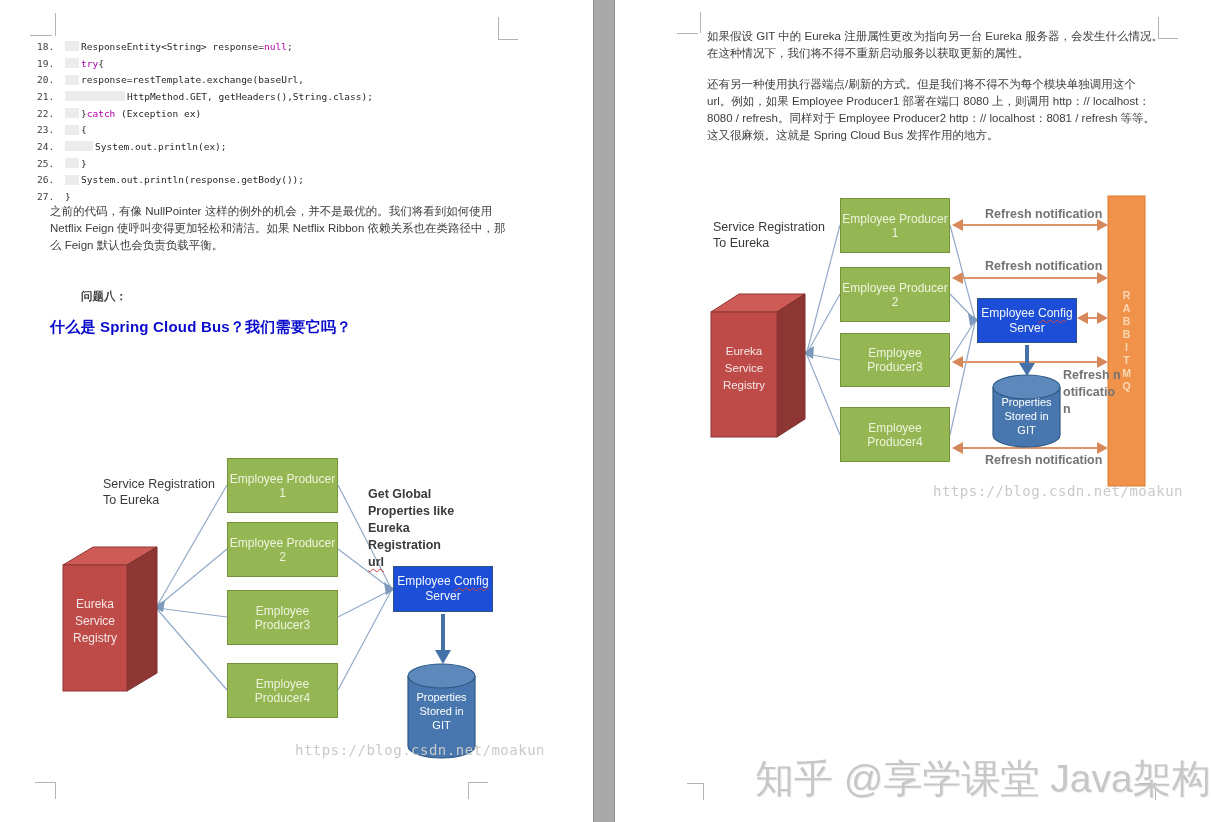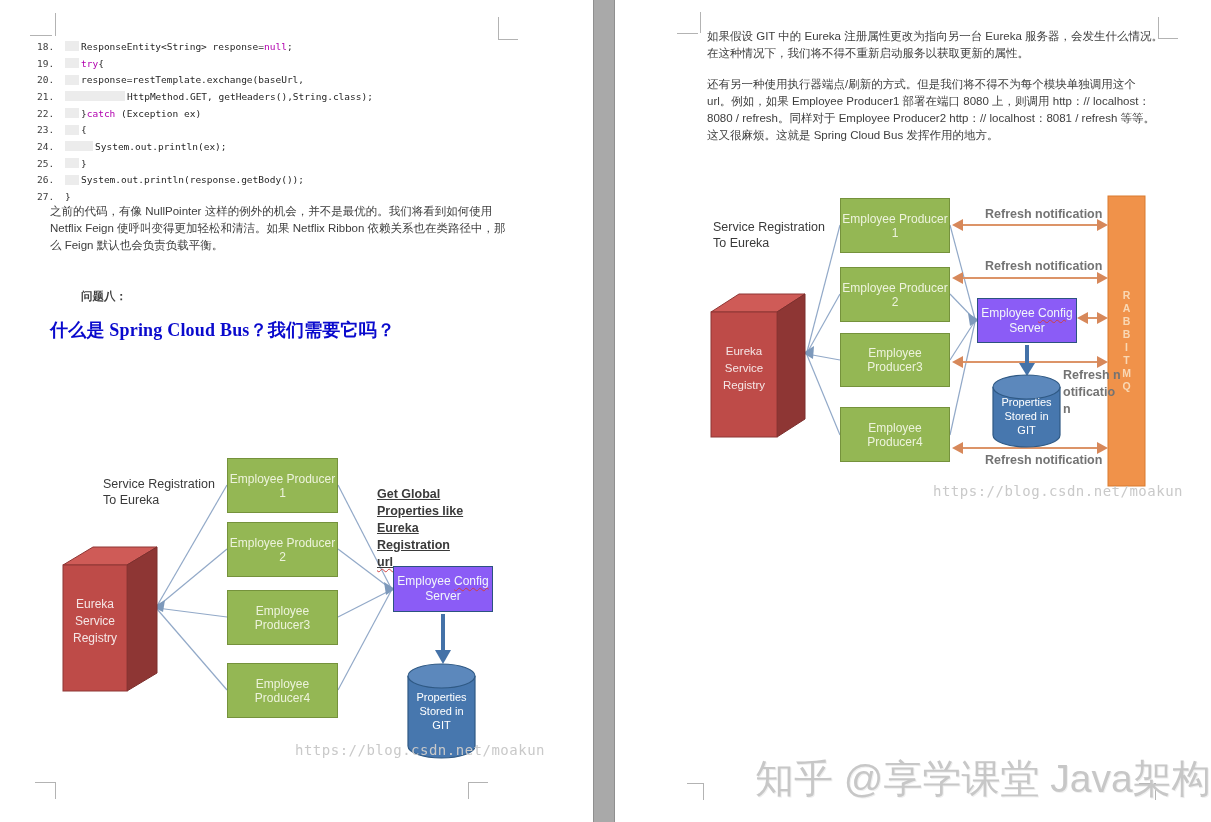--- a/index.html
+++ b/index.html
@@ -18,31 +18,31 @@
   #code-block{position:absolute;left:37px;top:38px;width:520px;
               font-family:"DejaVu Sans Mono",monospace;font-size:9.5px;color:#262626;}
   .code-line{height:16.7px;display:flex;align-items:center;white-space:pre;}
   .code-line .ln{display:inline-block;width:28px;color:#3c3c3c;}
   .code-line .ind{display:inline-block;height:10px;background:#ececec;margin-right:2px;}
   .code-line .kw{color:#b100ae;}
 
   
   .para{position:absolute;font-size:11.5px;line-height:17px;color:#3d3d3d;}
   .q-label{position:absolute;font-size:11.5px;font-weight:bold;color:#3d3d3d;padding-left:31px;}
-  .heading-blue{position:absolute;font-size:18px;font-weight:bold;color:#0a0acd;
-                font-family:Liberation Serif, serif;letter-spacing:.2px;text-align:right;}
+  .heading-blue{position:absolute;font-size:15px;font-weight:bold;color:#0a0acd;
+                font-family:Liberation Sans, sans-serif;letter-spacing:.2px;text-align:right;}
 
   
   .diagram{position:absolute;}
   .diagram svg{position:absolute;left:0;top:0;}
   .dlabel{position:absolute;font-size:12.5px;line-height:16px;color:#3a3a3a;}
   .dlabel.bld{font-weight:600;line-height:17px;}
   .gbox{position:absolute;background:#94b754;border:1px solid #75923c;box-sizing:border-box;
         color:#edf3dc;font-size:12px;display:flex;align-items:center;justify-content:center;text-align:center;}
-  .bbox{position:absolute;background:#8b5cf6;border:1px solid #2c5380;box-sizing:border-box;
+  .bbox{position:absolute;background:#1d4ed8;border:1px solid #2c5380;box-sizing:border-box;
         color:#f2f6fb;font-size:12px;display:flex;flex-direction:column;align-items:center;justify-content:center;text-align:center;line-height:15px;}
   .boxtext{position:absolute;color:#f5e6e6;font-size:12px;line-height:17px;text-align:center;}
   .cyltext{position:absolute;color:#ffffff;font-size:11px;line-height:14px;text-align:center;}
   .wavy-red{text-decoration:underline;text-decoration-style:wavy;text-decoration-color:#d04040;
             text-decoration-thickness:1px;text-underline-offset:2px;}
   .refresh{position:absolute;font-size:12.5px;font-weight:700;color:#737373;line-height:17px;}
   .rabbit-letters{position:absolute;display:flex;flex-direction:column;align-items:center;
                   color:#f9d8b4;font-size:10.5px;line-height:13px;font-weight:600;}
   .wm-csdn{position:absolute;font-family:"DejaVu Sans Mono",monospace;font-size:14px;color:#c9c9c9;
            letter-spacing:.5px;white-space:nowrap;z-index:5;}
@@ -119,21 +119,21 @@
         <div>Eureka</div>
         <div>Service</div>
         <div>Registry</div>
       </div>
 
       <div class="gbox" style="left:172px;top:8px;width:111px;height:55px;">Employee Producer 1</div>
       <div class="gbox" style="left:172px;top:72px;width:111px;height:55px;">Employee Producer 2</div>
       <div class="gbox" style="left:172px;top:140px;width:111px;height:55px;">Employee Producer3</div>
       <div class="gbox" style="left:172px;top:213px;width:111px;height:55px;">Employee Producer4</div>
 
-      <div class="dlabel bld" style="left:322px;top:36px;width:110px;text-decoration:underline;">
+      <div class="dlabel bld" style="left:313px;top:36px;width:110px;">
         <div>Get Global</div>
         <div>Properties like</div>
         <div>Eureka Registration</div>
         <div class="wavy-red">url</div>
       </div>
 
       <div class="bbox" style="left:338px;top:116px;width:100px;height:46px;">
         <div><span>Employee </span><span class="wavy-red">Config</span></div>
         <div>Server</div>
       </div>

